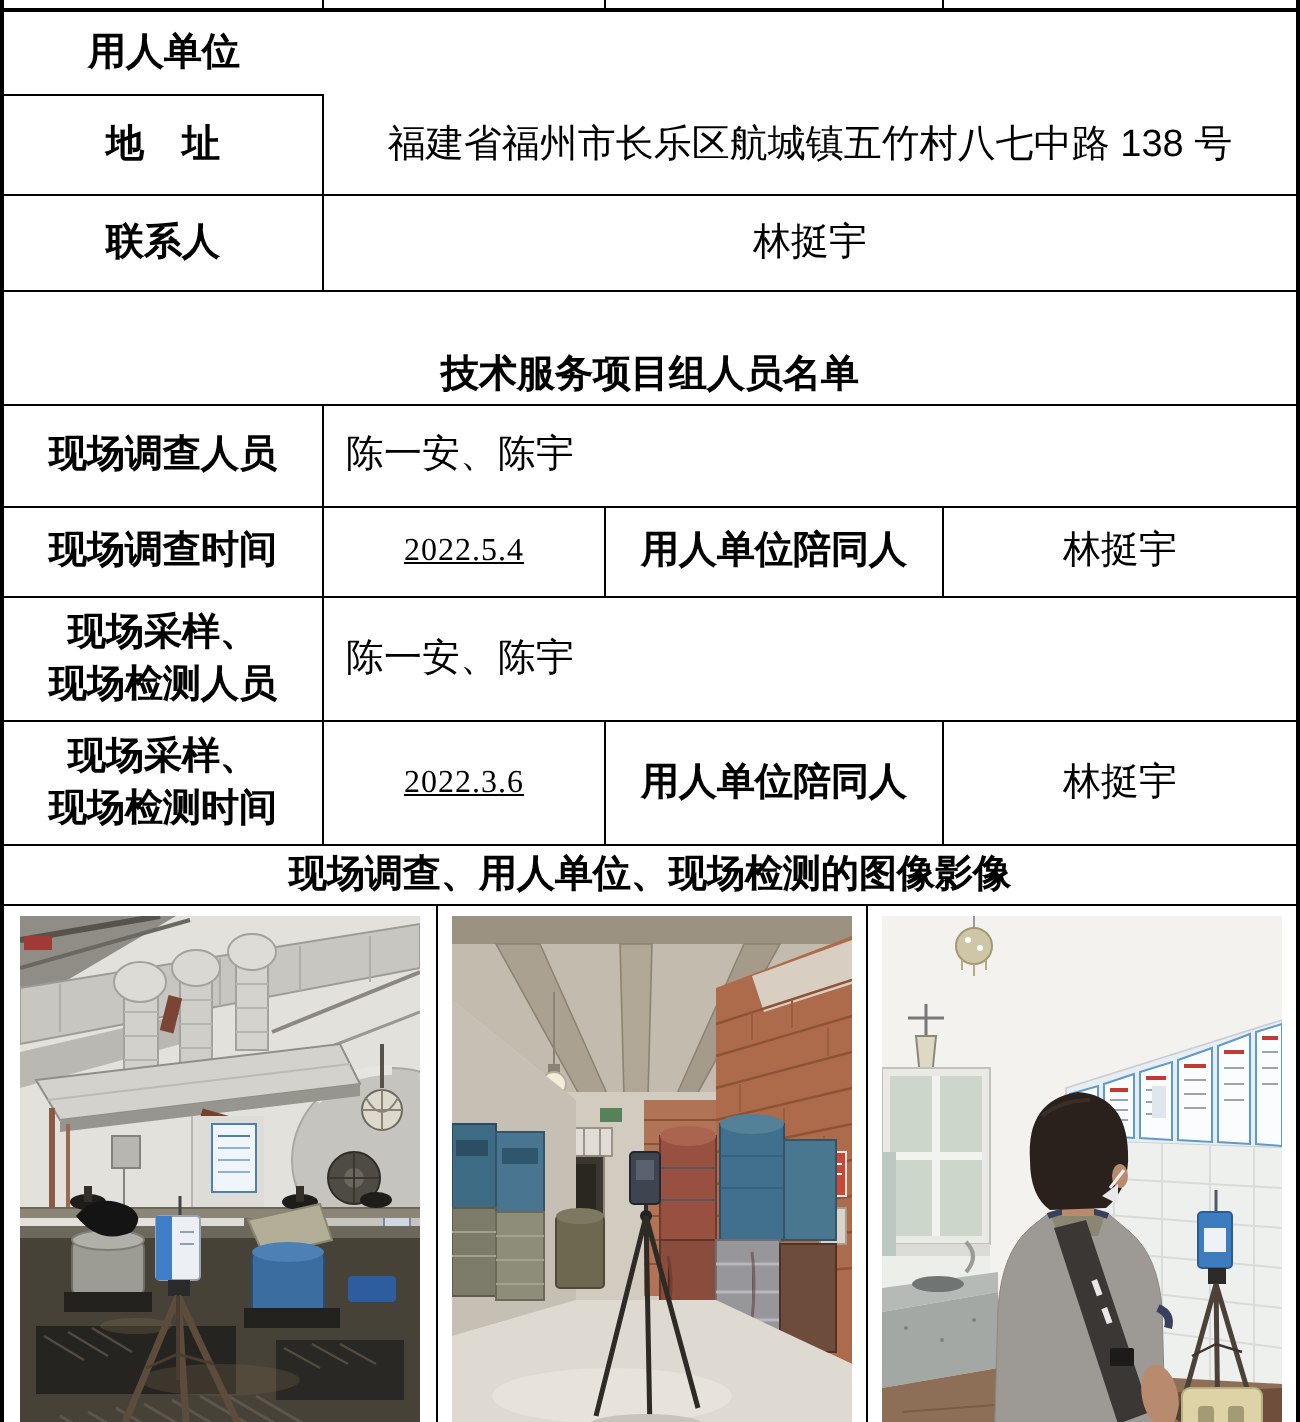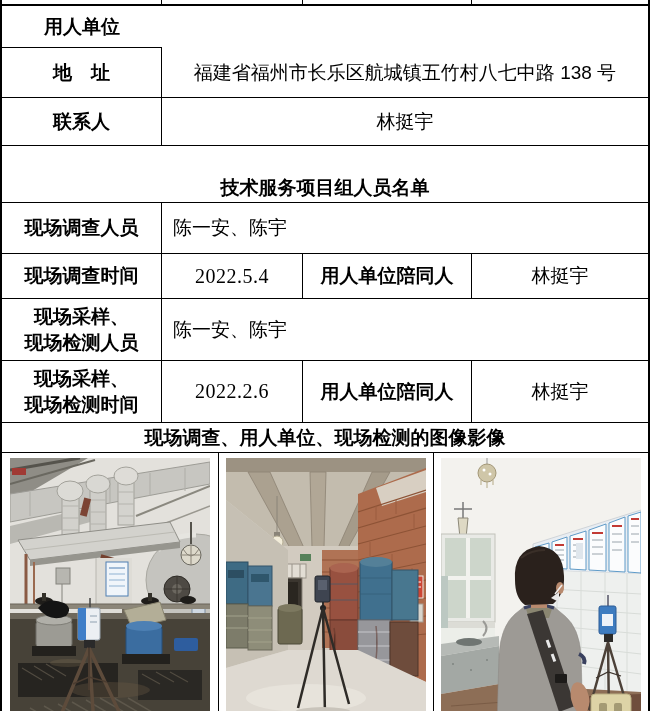--- a/index.html
+++ b/index.html
@@ -48,21 +48,21 @@
   .c3{width:169px;font-family:Liberation Serif, serif;}
   .c4{width:176px;}
   .cv{width:486px;}
   .cfull{width:646px;}
   .p1{width:217px;}
   .p2{width:215px;}
   .p3{width:214px;}
   .lbl{font-weight:700;white-space:pre-line;}
   .hdr{font-weight:700;}
   .left{justify-content:flex-start;text-align:right;padding-left:11px;}
-  .num{font-family:"Liberation Serif","DejaVu Serif",serif;font-size:20px;letter-spacing:.5px;}
+  .num{font-family:"Liberation Serif","DejaVu Serif",serif;font-size:16px;letter-spacing:.5px;text-decoration:underline;}
   .photo{margin-top:5px;width:200px;height:268px;display:block;}
 </style>
 </head>
 <body>
 
 <div class="doc">
   <div class="tbl">
 
     <div class="row r-partial">
       <div class="cell c1"></div>
@@ -103,21 +103,21 @@
 
     <div class="row r-samplestaff">
       <div class="cell c1 lbl">现场采样、
 现场检测人员</div>
       <div class="cell cv left">陈一安、陈宇</div>
     </div>
 
     <div class="row r-sampletime">
       <div class="cell c1 lbl">现场采样、
 现场检测时间</div>
-      <div class="cell c2 num">2022.2.6</div>
+      <div class="cell c2 num">2022.3.6</div>
       <div class="cell c3 lbl">用人单位陪同人</div>
       <div class="cell c4">林挺宇</div>
     </div>
 
     <div class="row r-imghdr">
       <div class="cell cfull hdr">现场调查、用人单位、现场检测的图像影像</div>
     </div>
 
     <div class="row r-photos">
 

